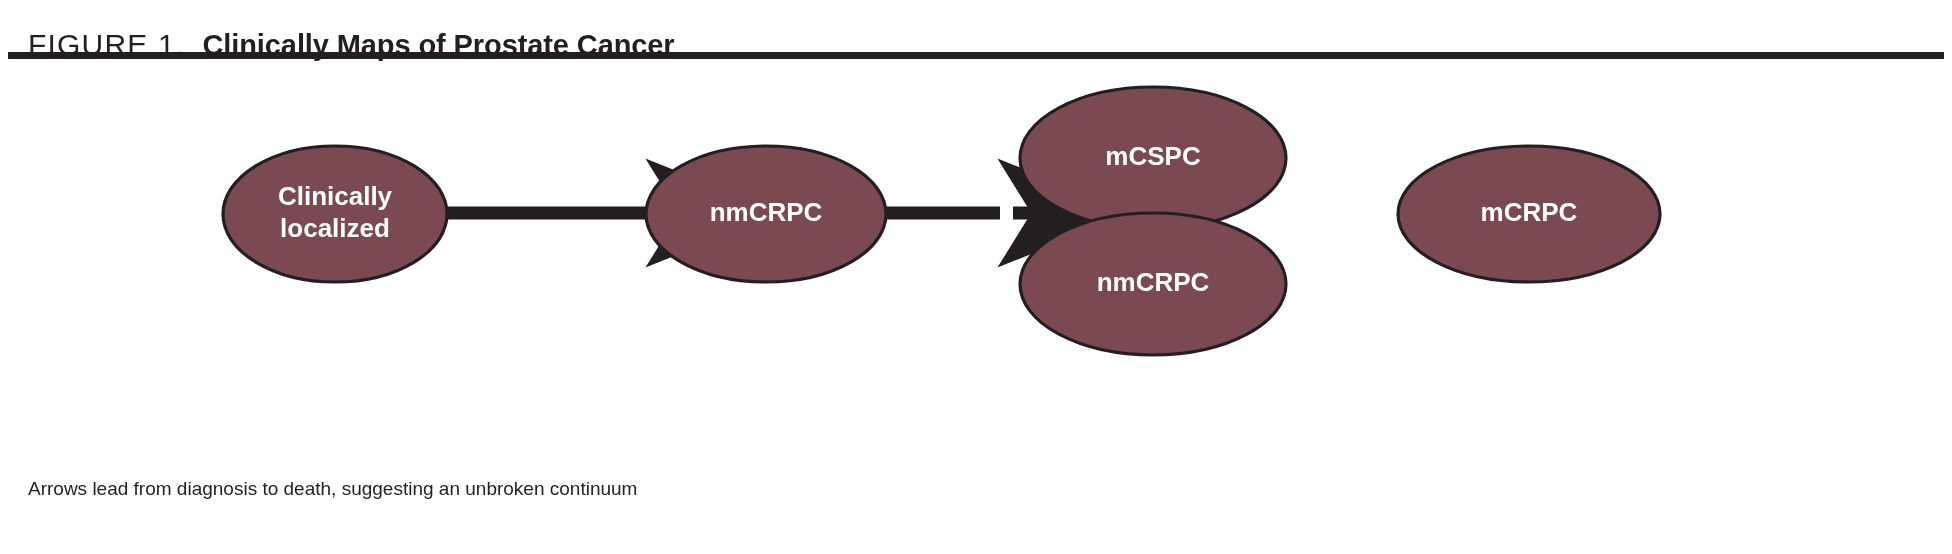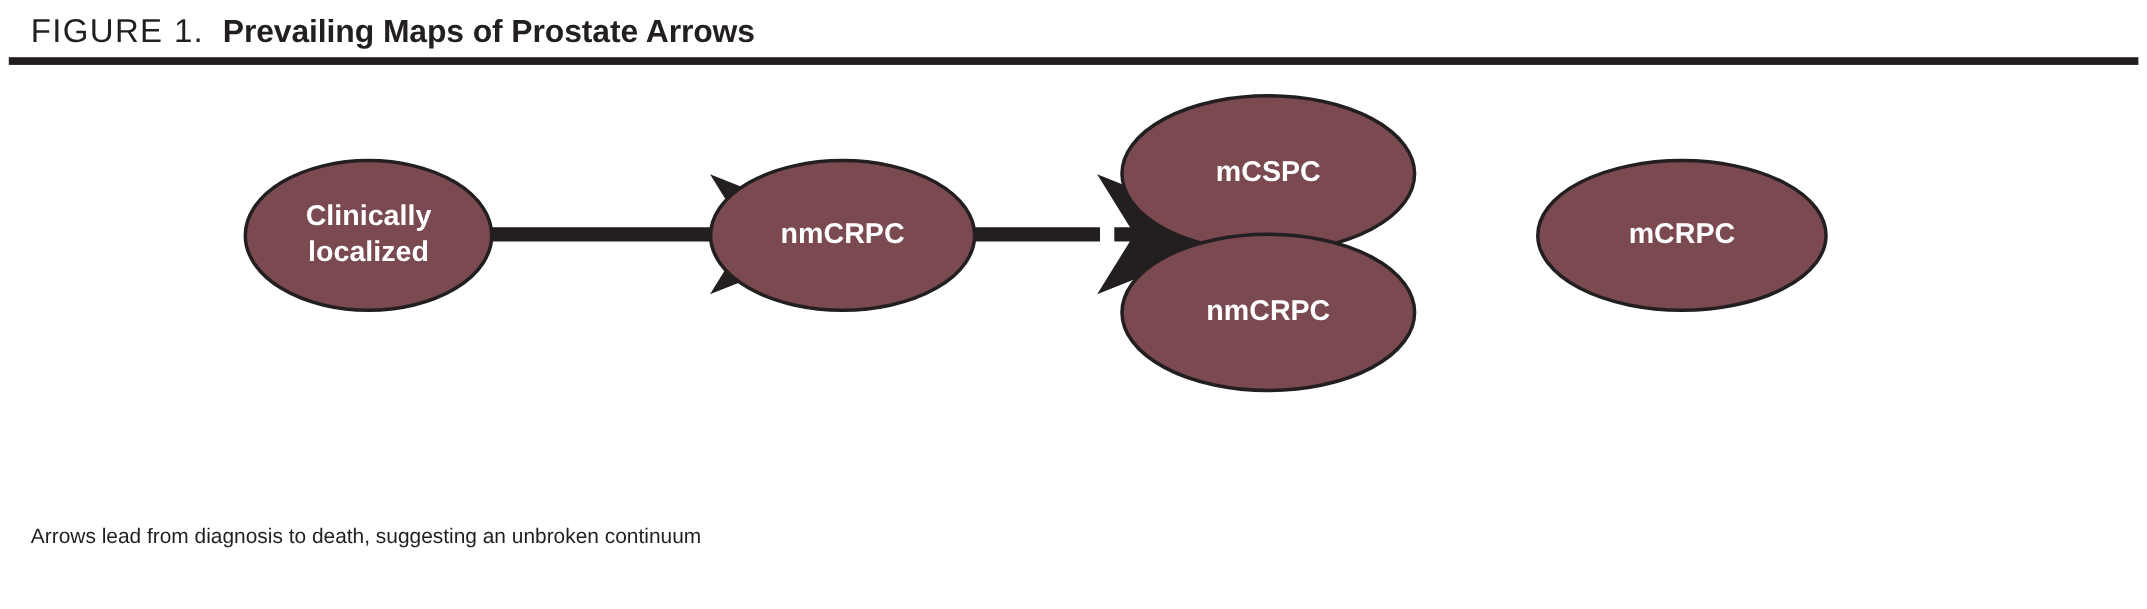--- a/index.html
+++ b/index.html
@@ -30,20 +30,21 @@
     display: flex;
     align-items: baseline;
     white-space: nowrap;
   }
   .figure-label {
     font-family: "Liberation Sans", sans-serif;
     font-size: 30px;
     font-weight: 400;
     color: #231f20;
     letter-spacing: 1.2px;
+    margin-top: 16px;
   }
   .figure-title {
     font-family: "Liberation Sans", sans-serif;
     font-size: 29px;
     font-weight: 700;
     color: #231f20;
     margin-left: 17px;
     letter-spacing: -0.1px;
   }
   .header-rule {
@@ -86,21 +87,21 @@
     color: #231f20;
     white-space: nowrap;
   }
 </style>
 </head>
 <body>
 
 <div class="figure-header">
   <div class="header-text-row">
     <span class="figure-label">FIGURE 1.</span>
-    <span class="figure-title">Prevailing Maps of Prostate Arrows</span>
+    <span class="figure-title">Clinically Maps of Prostate Cancer</span>
   </div>
   <div class="header-rule"></div>
 </div>
 
 <div class="diagram">
   <svg width="1952" height="400" viewBox="0 0 1952 400" xmlns="http://www.w3.org/2000/svg">
 
     <defs>
       <marker id="arrowhead" markerWidth="11" markerHeight="9" refX="0.2" refY="4.5" orient="auto" markerUnits="strokeWidth">
         <path d="M0,0.3 L10.5,4.5 L0,8.7 L2.6,4.5 Z" fill="#231f20"></path>

